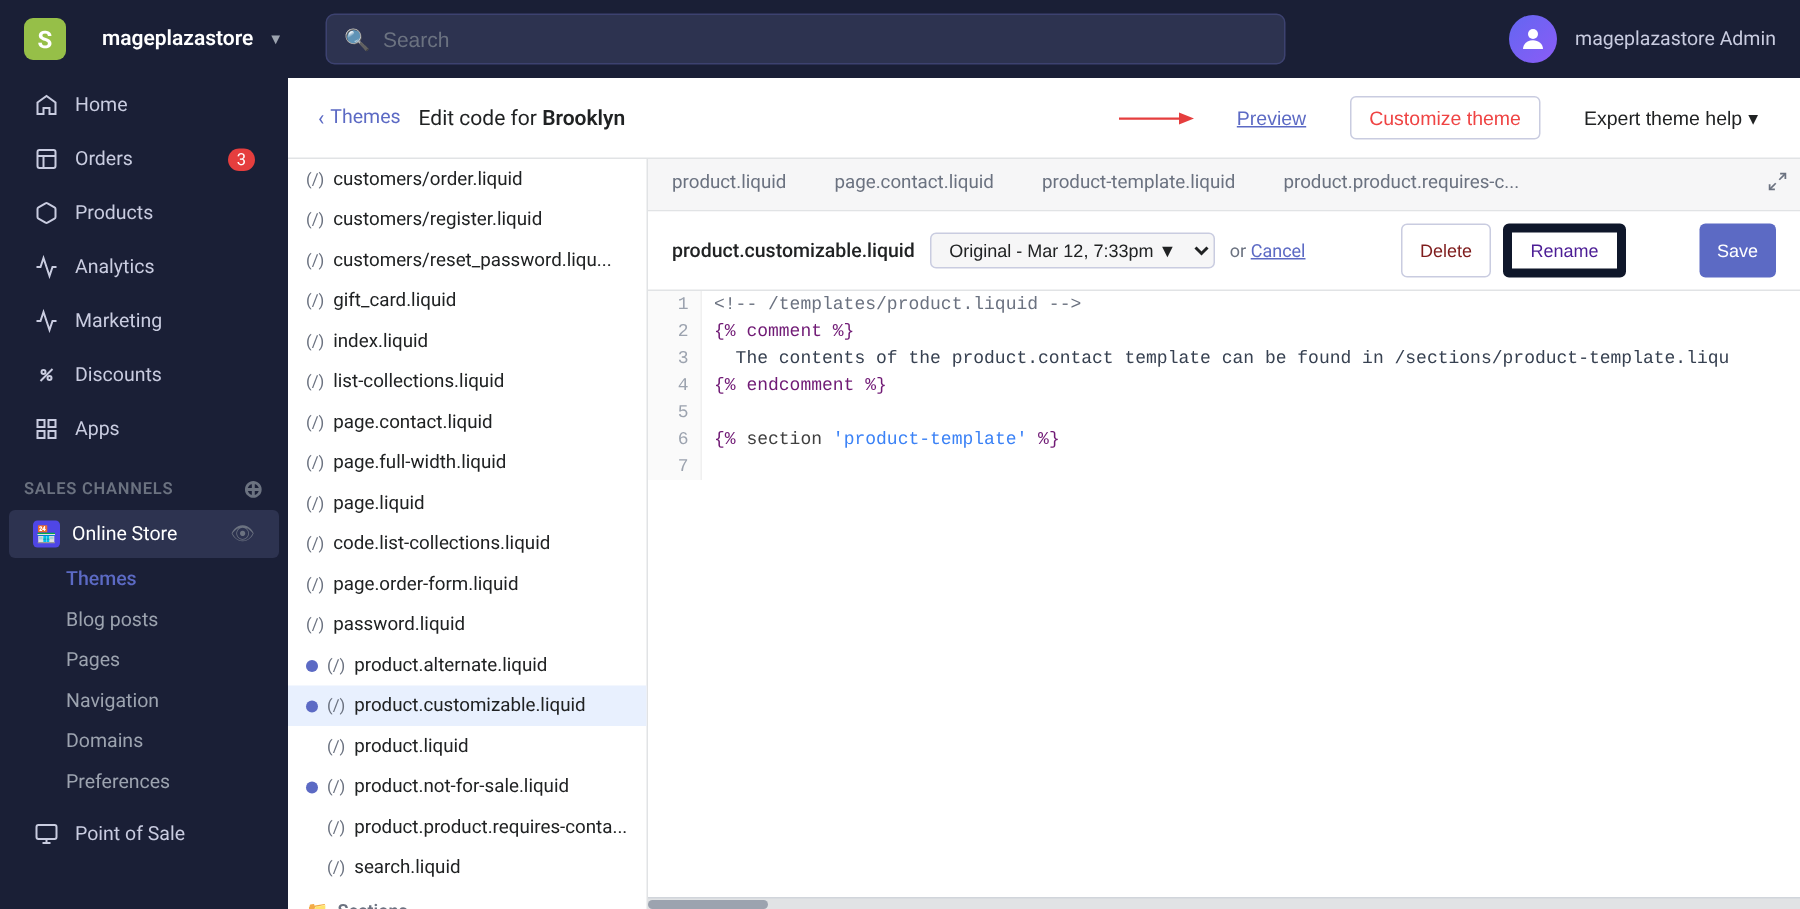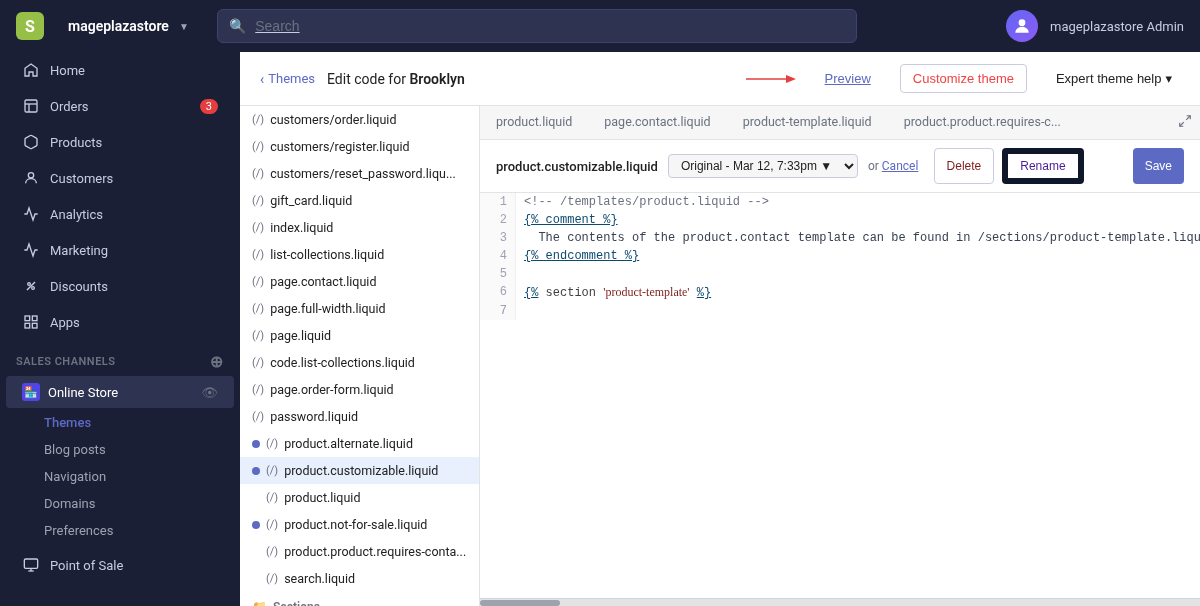--- a/index.html
+++ b/index.html
@@ -23,36 +23,36 @@
       display: flex; align-items: center; justify-content: center; color: white; font-size: 16px; font-weight: bold;
     }
     .nav-store-name { color: #fff; padding-left: 16px; }
     .nav-chevron { color: #9ca3af; margin-left: 2px; font-size: 10px; }
     .nav-search {
       flex: 1; max-width: 640px; margin: 0 16px;
       background: #2d3350; border: 1px solid #3d4270; border-radius: 6px;
       display: flex; align-items: center; padding: 0 12px; gap: 8px; height: 34px;
     }
     .nav-search input {
-      background: transparent; border: none; outline: none; color: #c9cce0; font-size: 14px; width: 100%; text-decoration: underline;
+      background: transparent; border: none; outline: none; color: #c9cce0; font-size: 14px; width: 100%;
     }
     .nav-search input::placeholder { color: #6b7280; }
     .search-icon-nav { color: #6b7280; font-size: 14px; }
     .nav-right { margin-left: auto; display: flex; align-items: center; gap: 12px; }
     .nav-avatar { width: 32px; height: 32px; border-radius: 50%; background: linear-gradient(135deg, #6366f1, #8b5cf6); display: flex; align-items: center; justify-content: center; color: white; font-size: 14px; }
     .nav-admin-name { color: #c9cce0; font-size: 13px; }
 
     
     .main-layout {
       display: flex; flex: 1; overflow: hidden;
     }
 
     
     .sidebar {
-      width: 240px; background: #1a1f36; display: flex; flex-direction: column; overflow-y: auto; flex-shrink: 0;
+      width: 192px; background: #1a1f36; display: flex; flex-direction: column; overflow-y: auto; flex-shrink: 0;
     }
     .sidebar::-webkit-scrollbar { width: 4px; }
     .sidebar::-webkit-scrollbar-thumb { background: #3d4270; border-radius: 2px; }
 
     .sidebar-item {
       display: flex; align-items: center; gap: 10px; padding: 8px 16px; color: #c9cce0; cursor: pointer; border-radius: 4px; margin: 1px 6px;
     }
     .sidebar-item-icon { width: 18px; height: 18px; display: flex; align-items: center; justify-content: center; flex-shrink: 0; }
     .sidebar-item-label { font-size: 13px; }
     .sidebar-badge {
@@ -165,22 +165,22 @@
     .code-line {
       display: table-row;
     }
     .line-num {
       display: table-cell; width: 36px; min-width: 36px; text-align: right; padding: 2px 8px 2px 0; color: #9ca3af; font-family: 'Courier New', Courier, monospace; font-size: 12px; user-select: none; background: #fafafa; border-right: 1px solid #f0f0f0; vertical-align: top;
     }
     .line-code {
       display: table-cell; padding: 2px 8px; font-family: 'Courier New', Courier, monospace; font-size: 12px; color: #374151; white-space: pre; vertical-align: top;
     }
     .c-comment { color: #6b7280; }
-    .c-keyword { color: #0c4a6e; text-decoration: underline; }
-    .c-string { color: #7f1d1d; font-family: Liberation Serif, serif; }
+    .c-keyword { color: #701a75; }
+    .c-string { color: #3b82f6; }
 
     
     .h-scrollbar {
       height: 8px; background: #e1e3e5; display: flex; border-top: 1px solid #d1d5db;
     }
     .h-scrollbar-thumb {
       width: 80px; height: 6px; margin: 1px 0; background: #9ca3af; border-radius: 3px;
     }
   </style>
 </head>
@@ -233,29 +233,20 @@
       <span class="sidebar-item-icon">
         <svg width="16" height="16" viewBox="0 0 24 24" fill="none" stroke="#c9cce0" stroke-width="2">
             <path d="M21 16V8a2 2 0 00-1-1.73l-7-4a2 2 0 00-2 0l-7 4A2 2 0 003 8v8a2 2 0 001 1.73l7 4a2 2 0 002 0l7-4A2 2 0 0021 16z"></path>
           </svg>
       </span>
       <span class="sidebar-item-label">Products</span>
     </div>
     <div class="sidebar-item">
       <span class="sidebar-item-icon">
         <svg width="16" height="16" viewBox="0 0 24 24" fill="none" stroke="#c9cce0" stroke-width="2">
-            <circle cx="12" cy="8" r="4"></circle>
-            <path d="M4 20c0-4 3.6-7 8-7s8 3 8 7"></path>
-          </svg>
-      </span>
-      <span class="sidebar-item-label">Customers</span>
-    </div>
-    <div class="sidebar-item">
-      <span class="sidebar-item-icon">
-        <svg width="16" height="16" viewBox="0 0 24 24" fill="none" stroke="#c9cce0" stroke-width="2">
             <polyline points="22 12 18 12 15 21 9 3 6 12 2 12"></polyline>
           </svg>
       </span>
       <span class="sidebar-item-label">Analytics</span>
     </div>
     <div class="sidebar-item">
       <span class="sidebar-item-icon">
         <svg width="16" height="16" viewBox="0 0 24 24" fill="none" stroke="#c9cce0" stroke-width="2">
             <path d="M22 12h-4l-3 9L9 3l-3 9H2"></path>
           </svg>
@@ -294,20 +285,23 @@
       <span>Online Store</span>
       <span class="eye-icon">👁</span>
     </div>
 
     <div class="online-store-sub">
       <div class="sub-item active">
         <span>Themes</span>
       </div>
       <div class="sub-item">
         <span>Blog posts</span>
+      </div>
+      <div class="sub-item">
+        <span>Pages</span>
       </div>
       <div class="sub-item">
         <span>Navigation</span>
       </div>
       <div class="sub-item">
         <span>Domains</span>
       </div>
       <div class="sub-item">
         <span>Preferences</span>
       </div>

